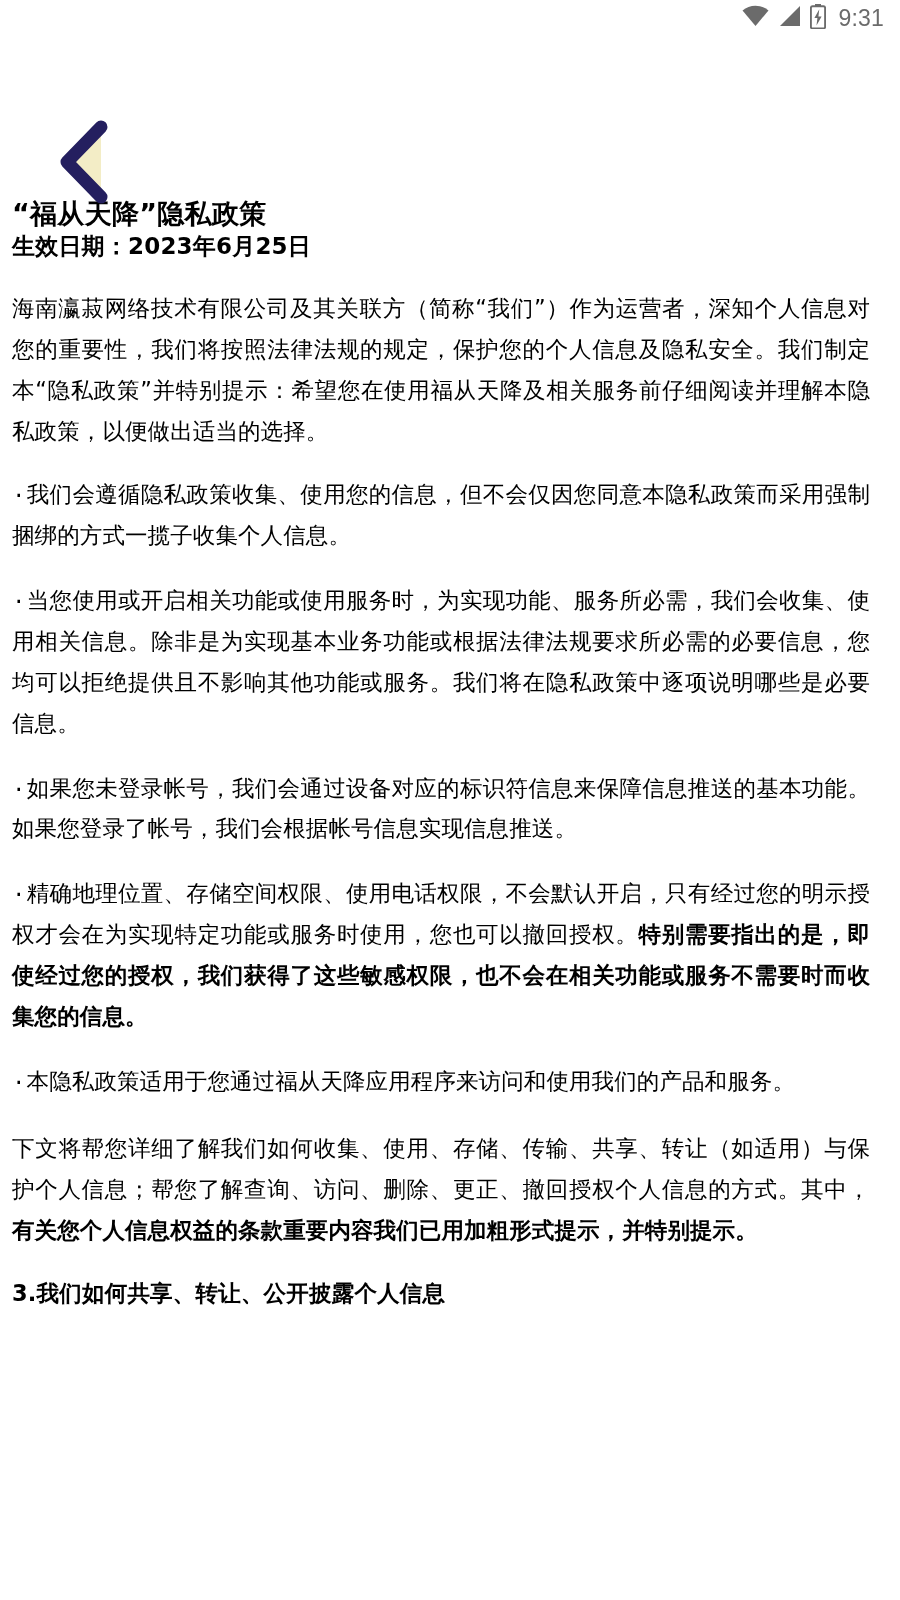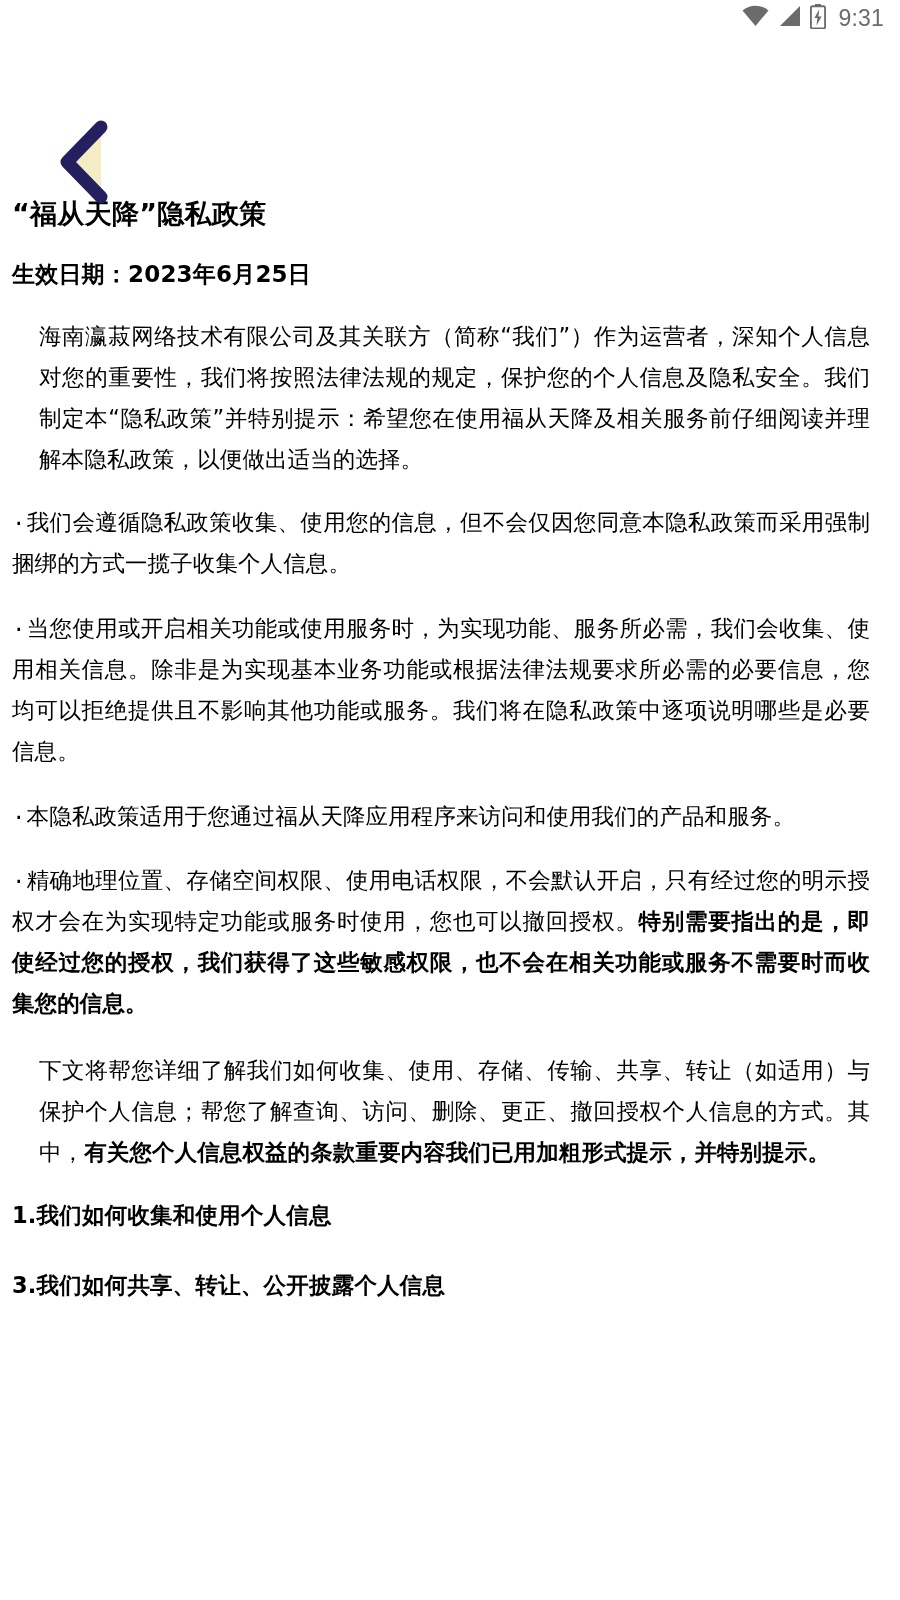--- a/index.html
+++ b/index.html
@@ -58,39 +58,37 @@
 
   
   .doc {
     padding: 0 30px 0 12px;
   }
 
   .doc-title {
     font-size: 27px;
     font-weight: bold;
     line-height: 1.3;
-    margin-bottom: 28px;
     letter-spacing: 0.3px;
   }
 
   .meta-line {
     font-size: 23px;
     font-weight: bold;
     line-height: 1.35;
     margin-bottom: 26px;
     letter-spacing: 0.2px;
   }
 
   .para {
     font-size: 22.5px;
     line-height: 1.82;
     margin-bottom: 24px;
     text-align: justify;
     letter-spacing: 0.1px;
-    margin-left: 27px;
   }
 
   .para-heading {
     font-size: 22.5px;
     font-weight: bold;
     line-height: 1.7;
     margin-bottom: 22px;
     letter-spacing: 0.2px;
   }
 
@@ -161,29 +159,31 @@
 
 
   <p class="bullet">
     <span class="dot">·</span><span>我们会遵循隐私政策收集、使用您的信息，但不会仅因您同意本隐私政策而采用强制捆绑的方式一揽子收集个人信息。</span><span class="strong"></span>
   </p>
 
   <p class="bullet">
     <span class="dot">·</span><span>当您使用或开启相关功能或使用服务时，为实现功能、服务所必需，我们会收集、使用相关信息。除非是为实现基本业务功能或根据法律法规要求所必需的必要信息，您均可以拒绝提供且不影响其他功能或服务。我们将在隐私政策中逐项说明哪些是必要信息。</span><span class="strong"></span>
   </p>
 
-
   <p class="bullet">
-    <span class="dot">·</span><span>本隐私政策适用于您通过福从天降应用程序来访问和使用我们的产品和服务。</span><span class="strong"></span>
+    <span class="dot">·</span><span>如果您未登录帐号，我们会通过设备对应的标识符信息来保障信息推送的基本功能。如果您登录了帐号，我们会根据帐号信息实现信息推送。</span><span class="strong"></span>
   </p>
 
   <p class="bullet">
     <span class="dot">·</span><span>精确地理位置、存储空间权限、使用电话权限，不会默认开启，只有经过您的明示授权才会在为实现特定功能或服务时使用，您也可以撤回授权。</span><span class="strong">特别需要指出的是，即使经过您的授权，我们获得了这些敏感权限，也不会在相关功能或服务不需要时而收集您的信息。</span>
   </p>
 
+  <p class="bullet">
+    <span class="dot">·</span><span>本隐私政策适用于您通过福从天降应用程序来访问和使用我们的产品和服务。</span><span class="strong"></span>
+  </p>
+
   <p class="para">
     <span>下文将帮您详细了解我们如何收集、使用、存储、传输、共享、转让（如适用）与保护个人信息；帮您了解查询、访问、删除、更正、撤回授权个人信息的方式。其中，</span><span class="strong">有关您个人信息权益的条款重要内容我们已用加粗形式提示，并特别提示。</span>
   </p>
 
-  <div class="toc-item">1.我们如何收集和使用个人信息</div>
   <div class="toc-item">3.我们如何共享、转让、公开披露个人信息</div>
 
 </div>
 
 </body></html>

